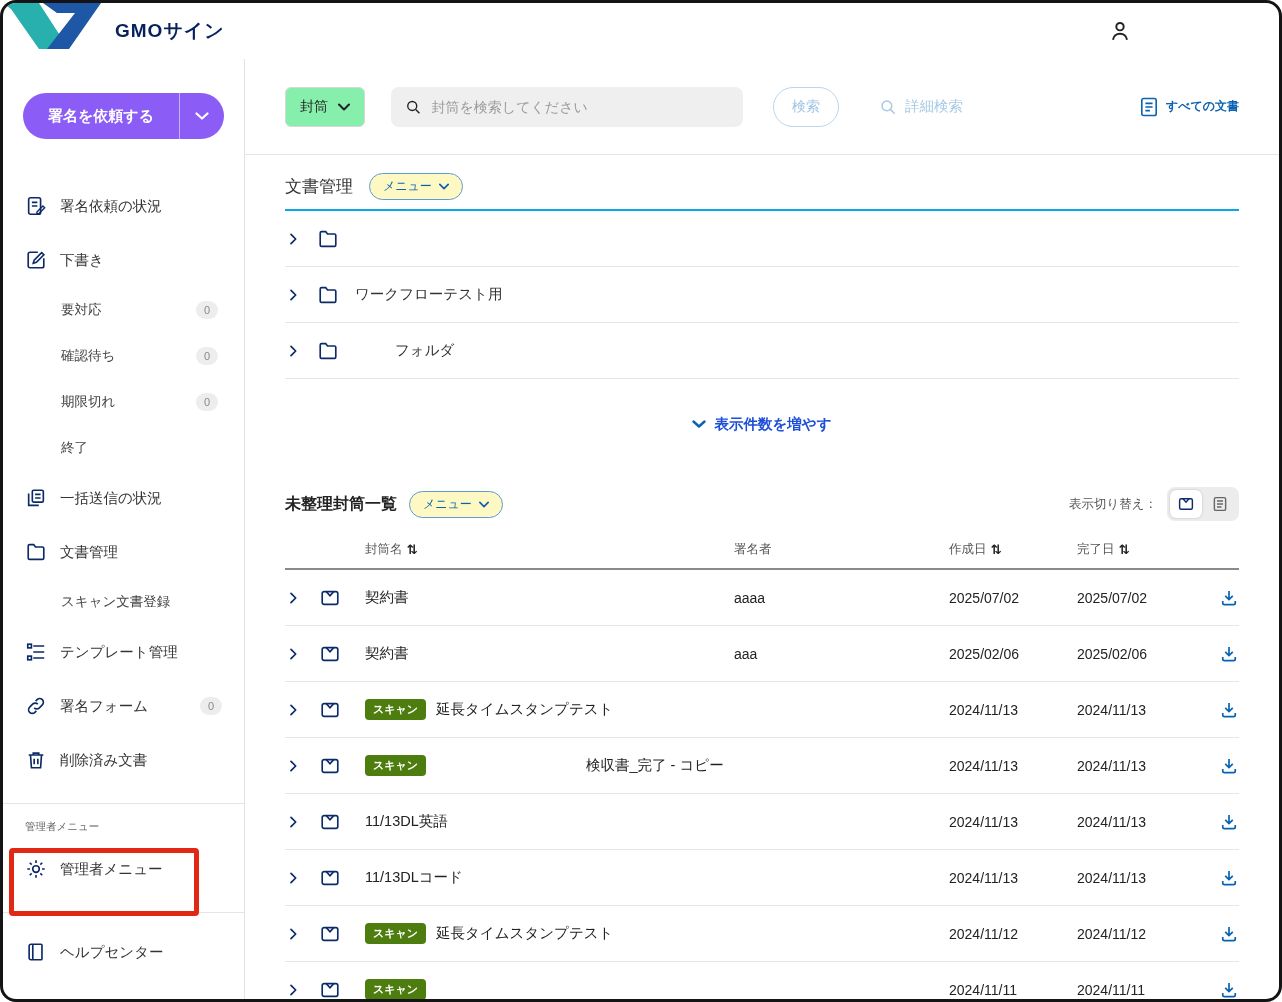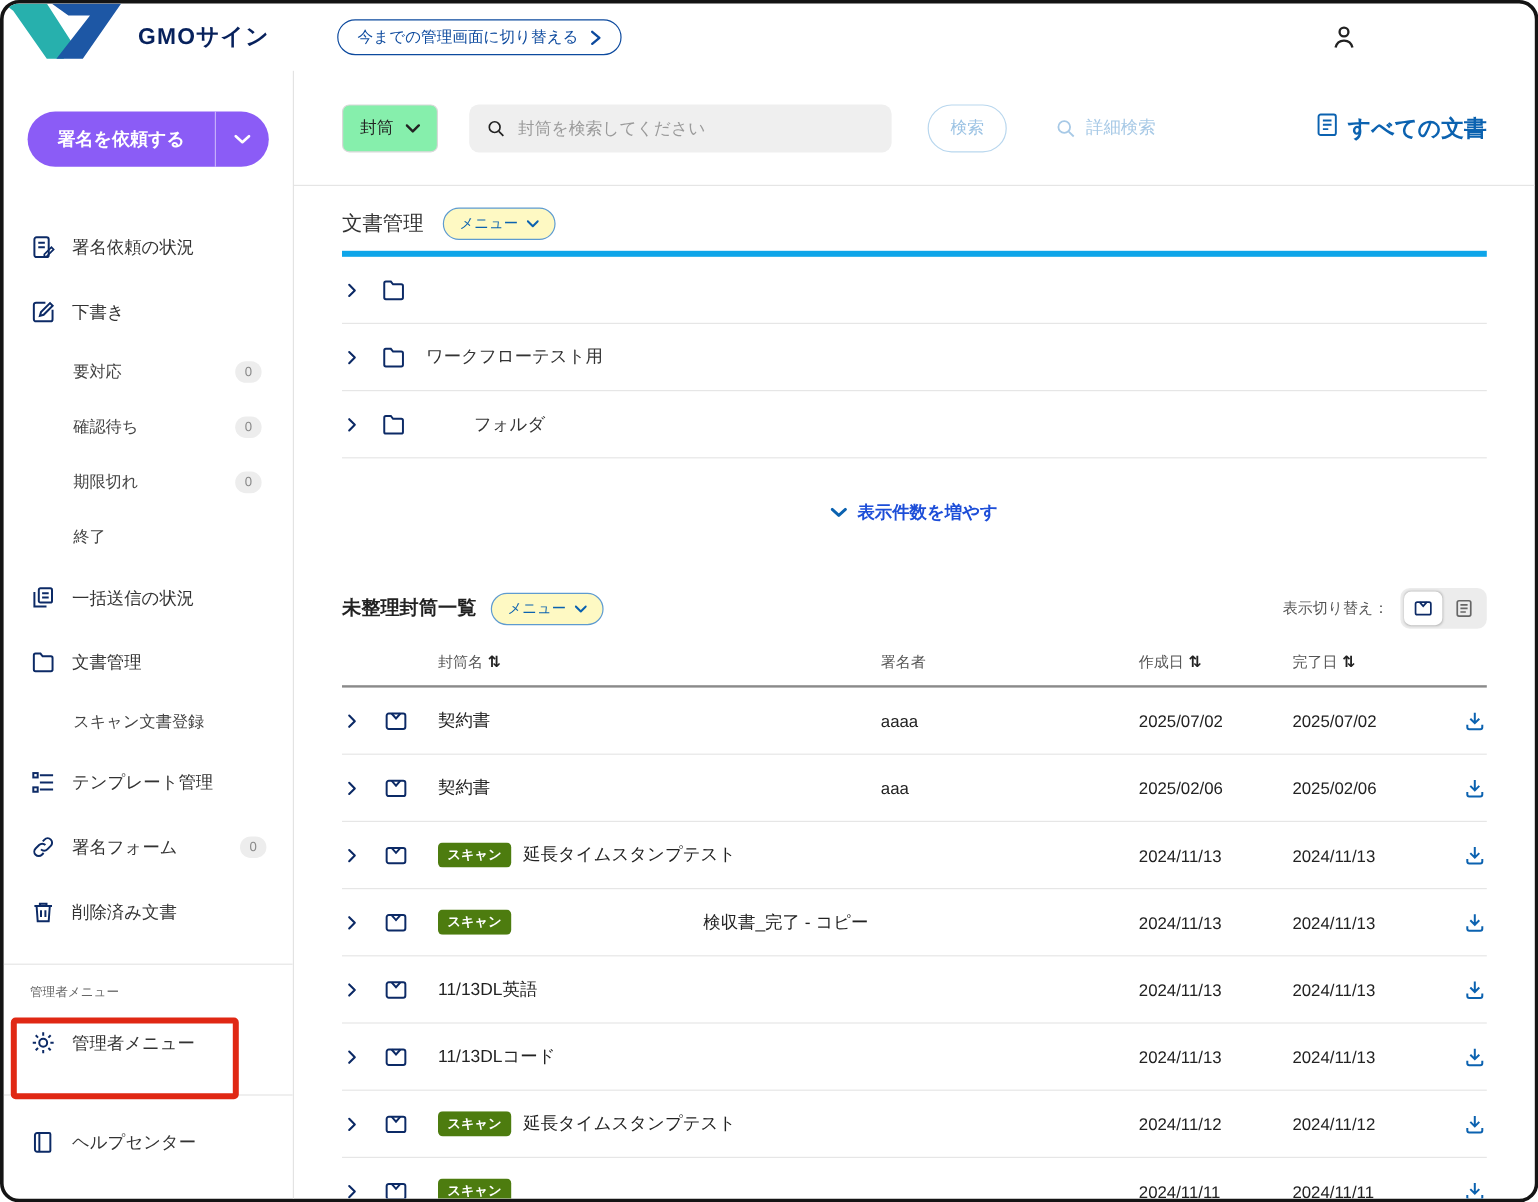--- a/index.html
+++ b/index.html
@@ -46,30 +46,30 @@
   .admin-item { margin-top:8px; }
 
   
   .search-bar { height:96px; display:flex; align-items:center; padding:0 40px; border-bottom:1px solid #e5e5e5; flex:0 0 auto; }
   .cat-dd { display:flex; align-items:center; gap:10px; background:#86efac; border:1px solid #d8d8d8; border-radius:6px; height:40px; padding:0 14px; font-size:14px; color:#222; cursor:pointer; }
   .search-box { display:flex; align-items:center; gap:10px; background:#efefef; border-radius:8px; height:40px; width:352px; margin-left:26px; padding:0 14px; }
   .search-box input { border:none; outline:none; background:transparent; font-size:14px; width:100%; color:#333; font-family:inherit; }
   .search-box input::placeholder { color:#9a9a9a; }
   .search-go { margin-left:30px; width:66px; height:40px; border-radius:20px; border:1.5px solid #b9d7ee; color:#9cc3e4; background:#fff; font-size:14px; cursor:pointer; font-family:inherit; }
   .adv-search { margin-left:40px; display:flex; align-items:center; gap:8px; color:#a7c9e6; font-size:14.5px; cursor:pointer; }
-  .all-docs { margin-left:auto; display:flex; align-items:flex-start; gap:8px; color:#0b62b0; font-weight:bold; font-size:19px; cursor:pointer; }
+  .all-docs { margin-left:auto; display:flex; align-items:center; gap:8px; color:#0b62b0; font-weight:bold; font-size:12px; cursor:pointer; }
 
   
   .content { flex:1; padding:0 40px; overflow:hidden; }
   .sec-head { display:flex; align-items:center; gap:16px; height:54px; padding-top:8px; }
   .sec-title { font-size:17px; color:#333; }
   .sec-title.bold { font-weight:bold; font-size:16px; color:#222; }
   .menu-pill { display:flex; align-items:center; gap:7px; border:1.5px solid #5e9bd0; color:#0b62b0; border-radius:15px; padding:4px 13px; font-size:12px; background:#fef9c3; cursor:pointer; font-family:inherit; }
 
-  .folder-list { border-top:5px solid #0ea5e9; }
+  .folder-list { border-top:2px solid #0ea5e9; }
   .frow { display:flex; align-items:center; gap:16px; height:56px; border-bottom:1px solid #e6e6e6; cursor:pointer; }
   .chev { color:#0c2a66; display:flex; flex:0 0 auto; }
   .fname { font-size:14.5px; color:#333; }
   .indent-md { margin-left:40px; }
 
   .show-more { display:flex; align-items:center; justify-content:center; gap:8px; color:#1d4ed8; font-weight:bold; font-size:14.5px; padding:36px 0 34px 0; cursor:pointer; }
 
   .env-head { display:flex; align-items:center; gap:12px; padding-top:10px; height:62px; }
   .view-toggle-wrap { margin-left:auto; display:flex; align-items:center; gap:10px; }
   .vt-label { font-size:12.5px; color:#555; }
@@ -102,26 +102,20 @@
 <div class="frame">
 
   <header class="header">
     <div class="logo-area">
       <svg class="logo-mark" width="100" height="52" viewBox="0 0 100 52">
         <path d="M0 0 H36 L58 34 L50 46 H36 L8 6 Z" fill="#27b0ad"></path>
         <path d="M40 0 H98 L66 46 H44 L72 10 H54 Z" fill="#1d57a5"></path>
       </svg>
       <span class="logo-text">GMOサイン</span>
     </div>
-    <button class="switch-btn">
-      <span>今までの管理画面に切り替える</span>
-      <svg width="9" height="13" viewBox="0 0 9 13">
-          <path d="M1.5 1.5l6 5-6 5" fill="none" stroke="currentColor" stroke-width="2" stroke-linecap="round" stroke-linejoin="round"></path>
-        </svg>
-    </button>
     <div class="account">
       <svg width="26" height="26" viewBox="0 0 24 24" fill="none" stroke="currentColor" stroke-width="1.8">
         <circle cx="12" cy="8" r="3.4"></circle>
           <path d="M5.5 20c.8-3.6 3.4-5.4 6.5-5.4s5.7 1.8 6.5 5.4"></path>
       </svg>
     </div>
   </header>
 
   <div class="body-wrap">
 

